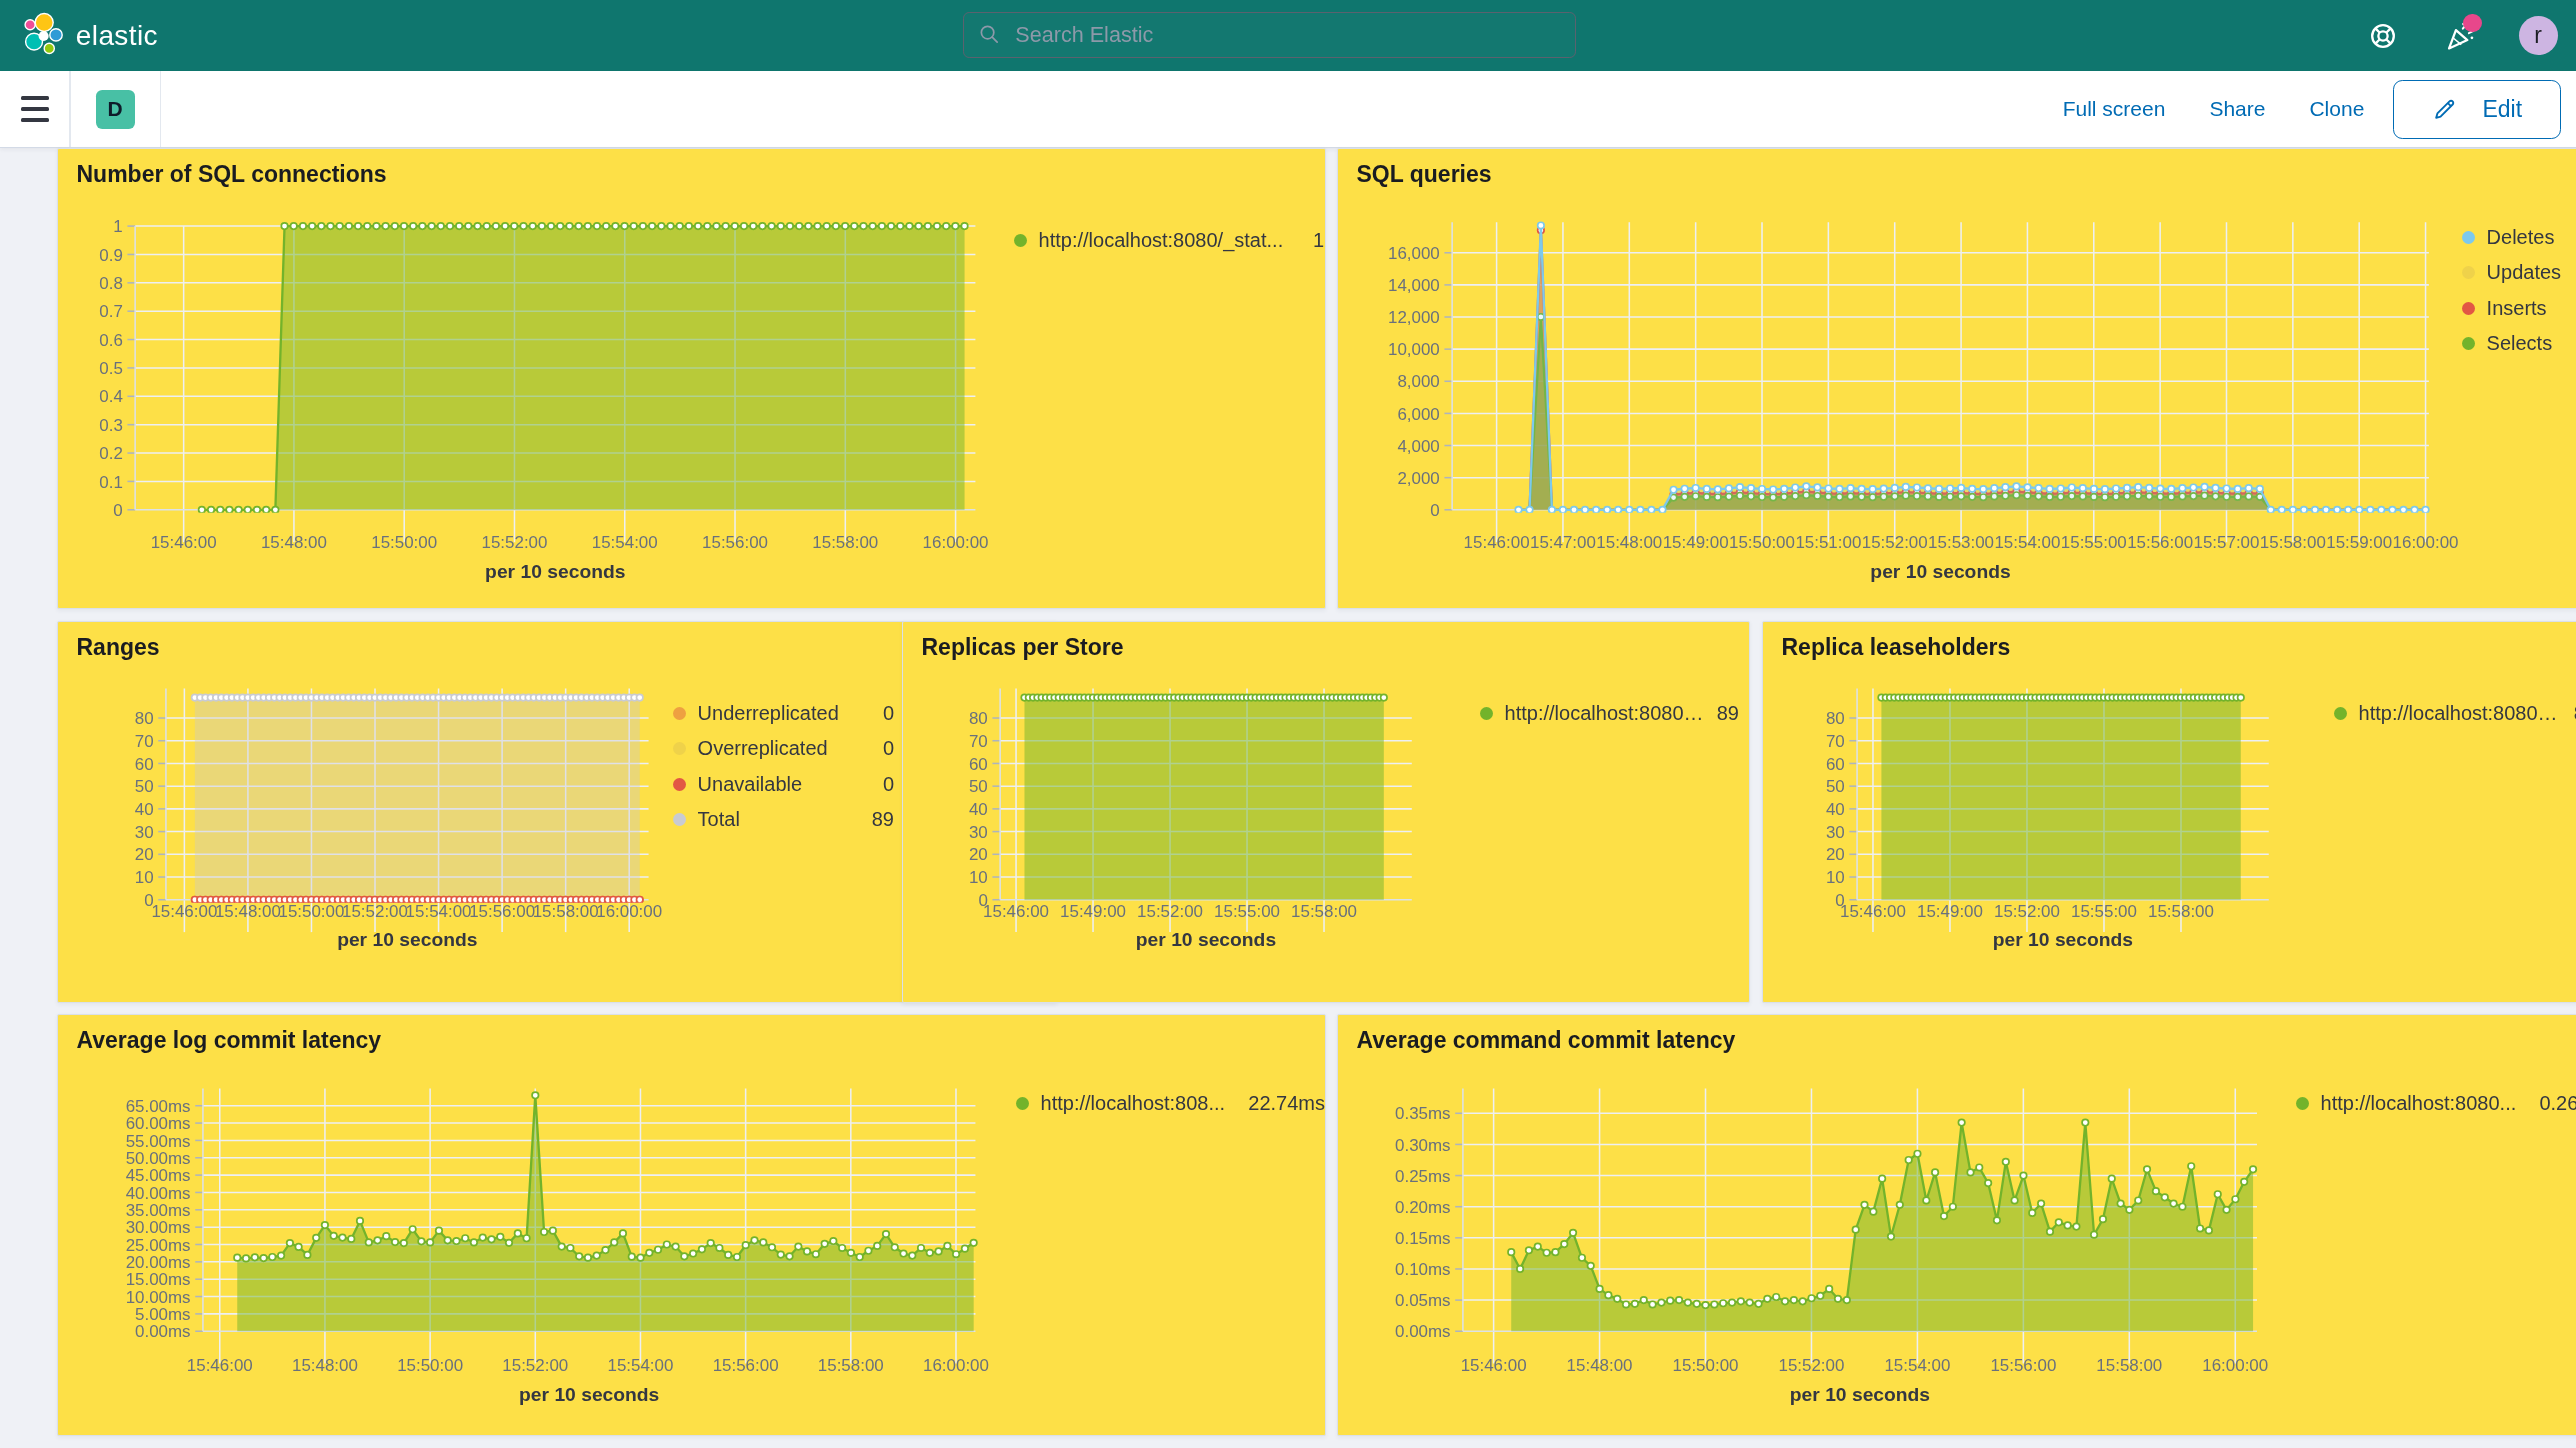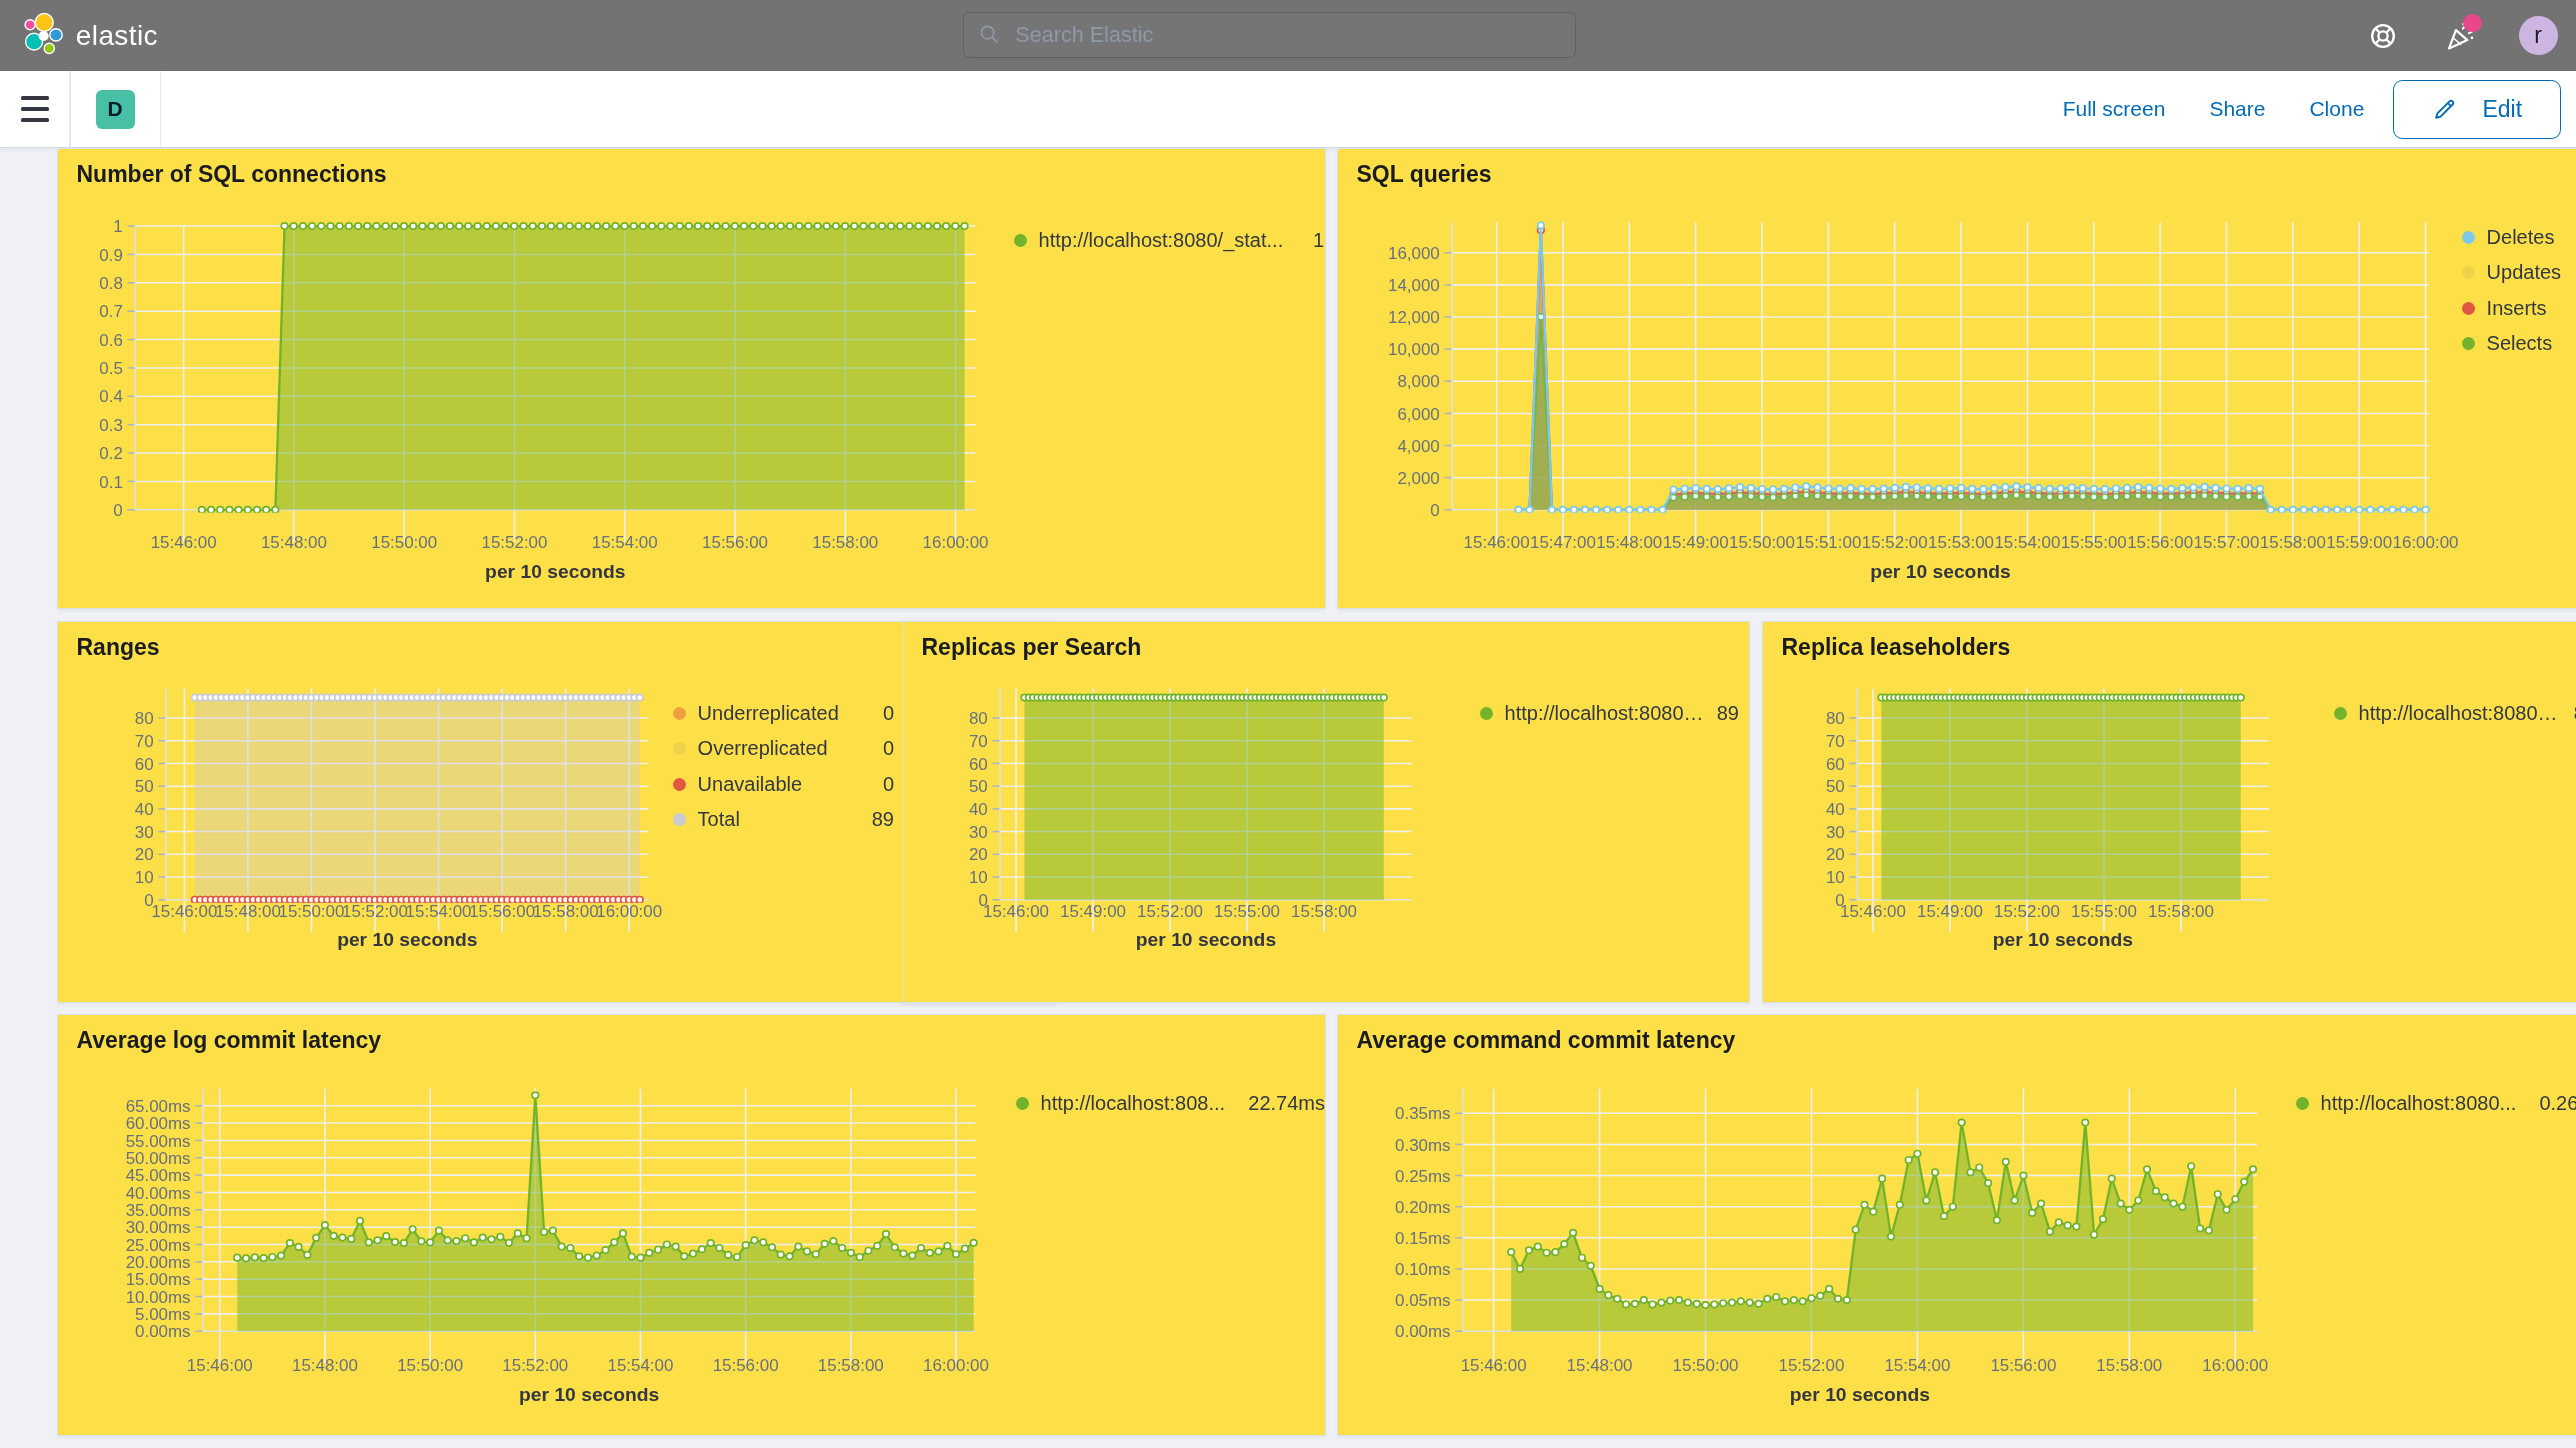--- a/index.html
+++ b/index.html
@@ -2,21 +2,21 @@
 <html style="font-size:12.3px"><head>
 <meta charset="utf-8">
 <style>
   html,body{margin:0;padding:0;}
   body{
     width:2576px;height:1448px;position:relative;overflow:hidden;
     background:#EFF1F6;font-family:"Liberation Sans",sans-serif;
     -webkit-font-smoothing:antialiased;
   }
   
-  .top-header{position:absolute;left:0;top:0;width:2576px;height:71px;background:#737373;}
+  .top-header{position:absolute;left:0;top:0;width:2576px;height:71px;background:#0f766e;}
   .logo{position:absolute;left:20px;top:0;height:71px;display:flex;align-items:center;cursor:pointer;}
   .logo-text{color:#FFFFFF;font-size:28px;font-weight:500;margin-left:10.8px;letter-spacing:0.4px;}
   .search-box{
     position:absolute;left:963px;top:11.6px;width:613px;height:46px;box-sizing:border-box;
     border:1.5px solid #5A626E;border-radius:6.2px;display:flex;align-items:center;padding:0 14px;background:rgba(255,255,255,0.02);
   }
   .search-box input{
     flex:1;background:transparent;border:none;outline:none;color:#E6E9EE;font-size:21.6px;
     font-family:"Liberation Sans",sans-serif;
   }
@@ -1059,21 +1059,21 @@
           <span class="val">0</span>
         </div>
         <div class="legend-item">
           <span class="dot" style="background: rgb(201, 203, 210);"></span>
           <span class="lbl">Total</span>
           <span class="val">89</span>
         </div>
       </div>
     </div>
     <div class="panel" style="left: 858px; top: 621px; width: 848px; height: 382px;">
-      <h3 class="panel-title">Replicas per Search</h3>
+      <h3 class="panel-title">Replicas per Store</h3>
       <svg class="chart" width="848" height="382" viewBox="0 0 1100 495">
         <line x1="146.64089775561098" x2="146.64089775561098" y1="86" y2="402" stroke="#EDEFF3" stroke-width="2"></line>
         <line x1="246.51620947630923" x2="246.51620947630923" y1="86" y2="402" stroke="#EDEFF3" stroke-width="2"></line>
         <line x1="346.3915211970075" x2="346.3915211970075" y1="86" y2="402" stroke="#EDEFF3" stroke-width="2"></line>
         <line x1="446.26683291770576" x2="446.26683291770576" y1="86" y2="402" stroke="#EDEFF3" stroke-width="2"></line>
         <line x1="546.142144638404" x2="546.142144638404" y1="86" y2="402" stroke="#EDEFF3" stroke-width="2"></line>
         <line x1="126" x2="660" y1="360" y2="360" stroke="#DCE1E8" stroke-width="2"></line>
         <line x1="116" x2="126" y1="360" y2="360" stroke="#AEB4BE" stroke-width="2"></line>
         <text x="110" y="368" text-anchor="end" fill="#69707D" font-size="22">0</text>
         <line x1="126" x2="660" y1="330.5376344086022" y2="330.5376344086022" stroke="#EDEFF3" stroke-width="2"></line>

